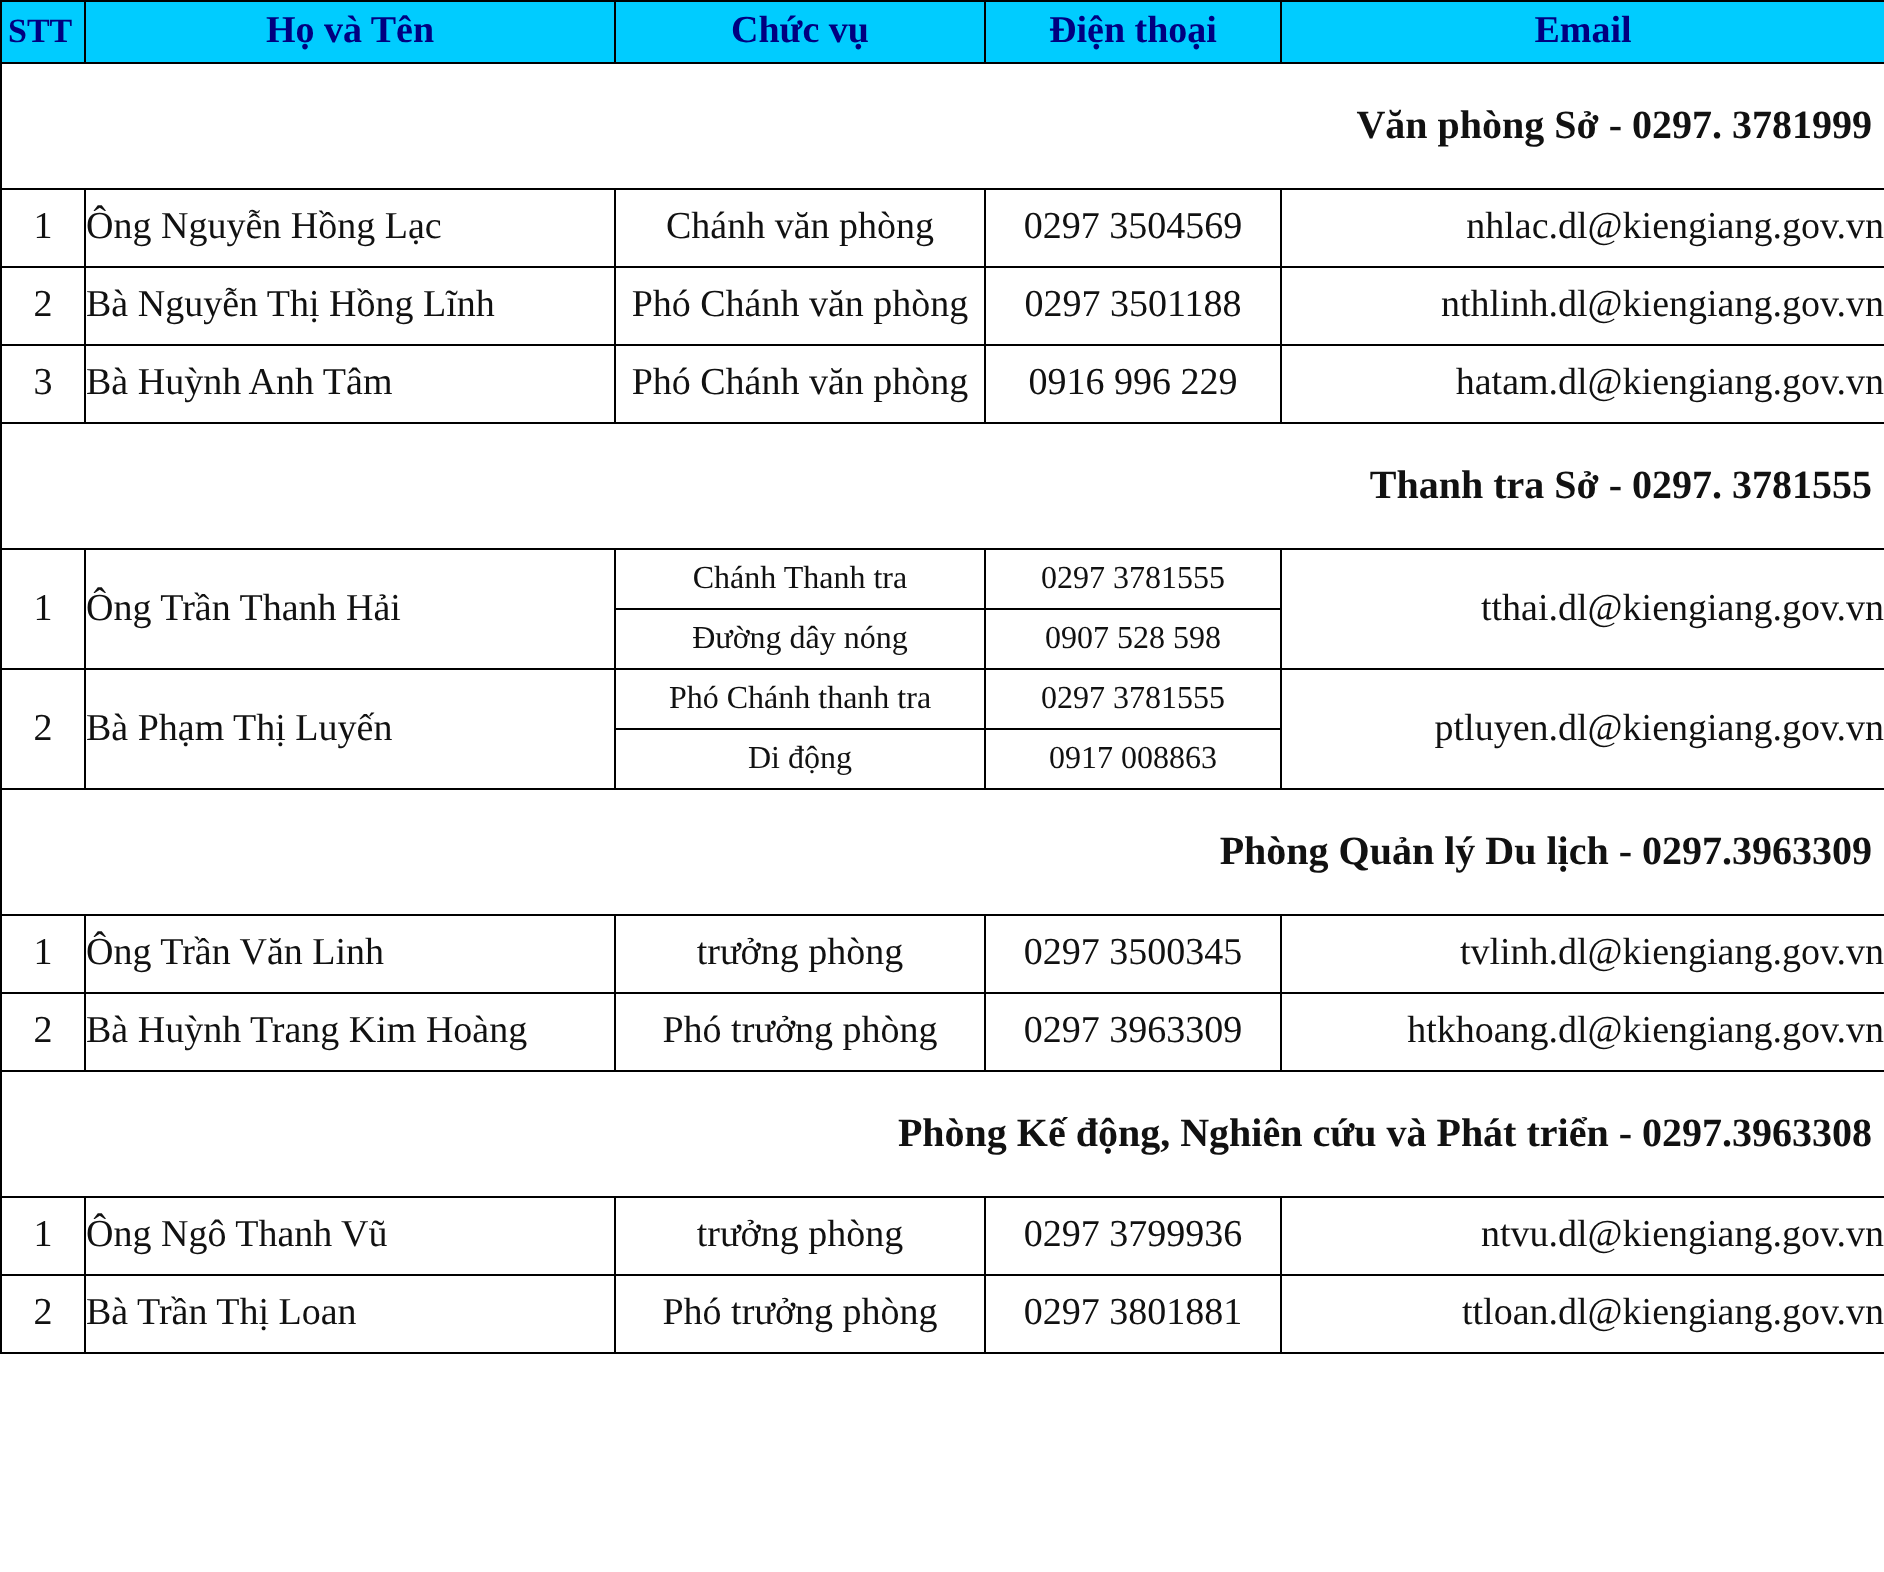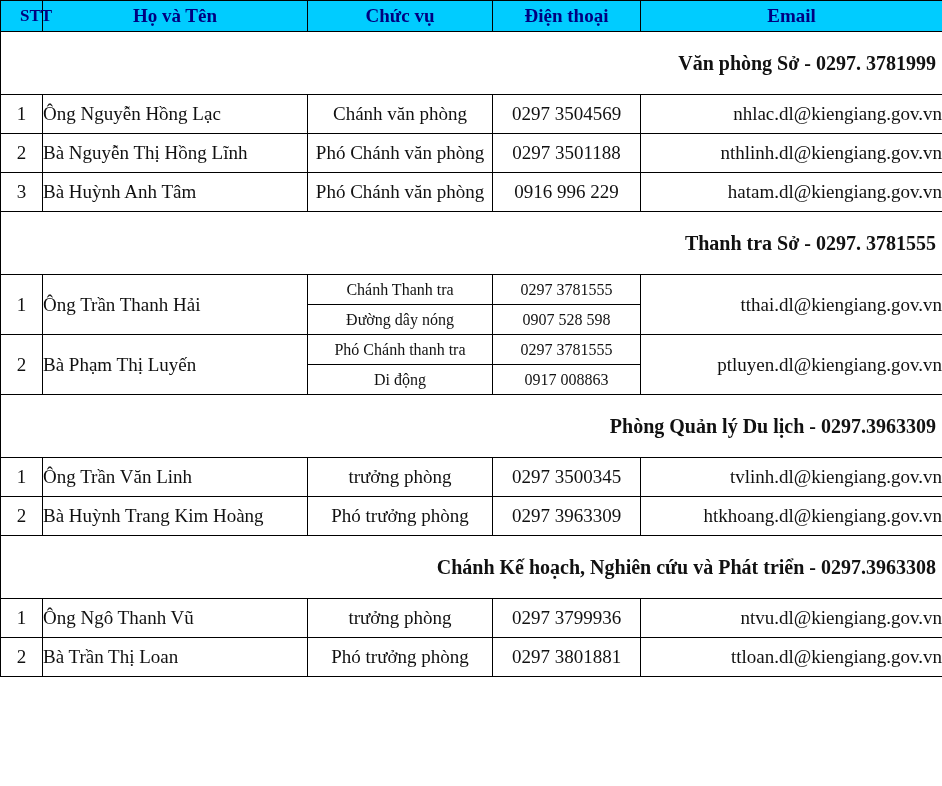--- a/index.html
+++ b/index.html
@@ -37,21 +37,21 @@
   thead th {
     background: #00ccff;
     color: #000080;
     font-weight: bold;
     text-align: center;
     height: 30px;
     font-size: 19px;
   }
   thead th.h-stt {
     text-align: left;
-    padding-left: 19px;
+    padding-left: 3px;
     font-size: 17px;
   }
   td.stt {
     text-align: center;
     font-size: 17px;
     height: 38px;
   }
   td.name {
     text-align: left;
     padding-left: 4px;
@@ -220,21 +220,21 @@
     <tr>
       <td class="stt">2</td>
       <td class="name">Bà Huỳnh Trang Kim Hoàng</td>
       <td class="role">Phó trưởng phòng</td>
       <td class="phone">0297 3963309</td>
       <td class="email">htkhoang.dl@kiengiang.gov.vn</td>
     </tr>
 
     <tr class="section-row">
       <td colspan="5">
-        <span>Chánh Kế hoạch, Nghiên cứu và Phát triển</span><span> - </span><span>0297.3963308</span>
+        <span>Phòng Kế động, Nghiên cứu và Phát triển</span><span> - </span><span>0297.3963308</span>
       </td>
     </tr>
     <tr>
       <td class="stt">1</td>
       <td class="name">Ông Ngô Thanh Vũ</td>
       <td class="role">trưởng phòng</td>
       <td class="phone">0297 3799936</td>
       <td class="email">ntvu.dl@kiengiang.gov.vn</td>
     </tr>
     <tr>

